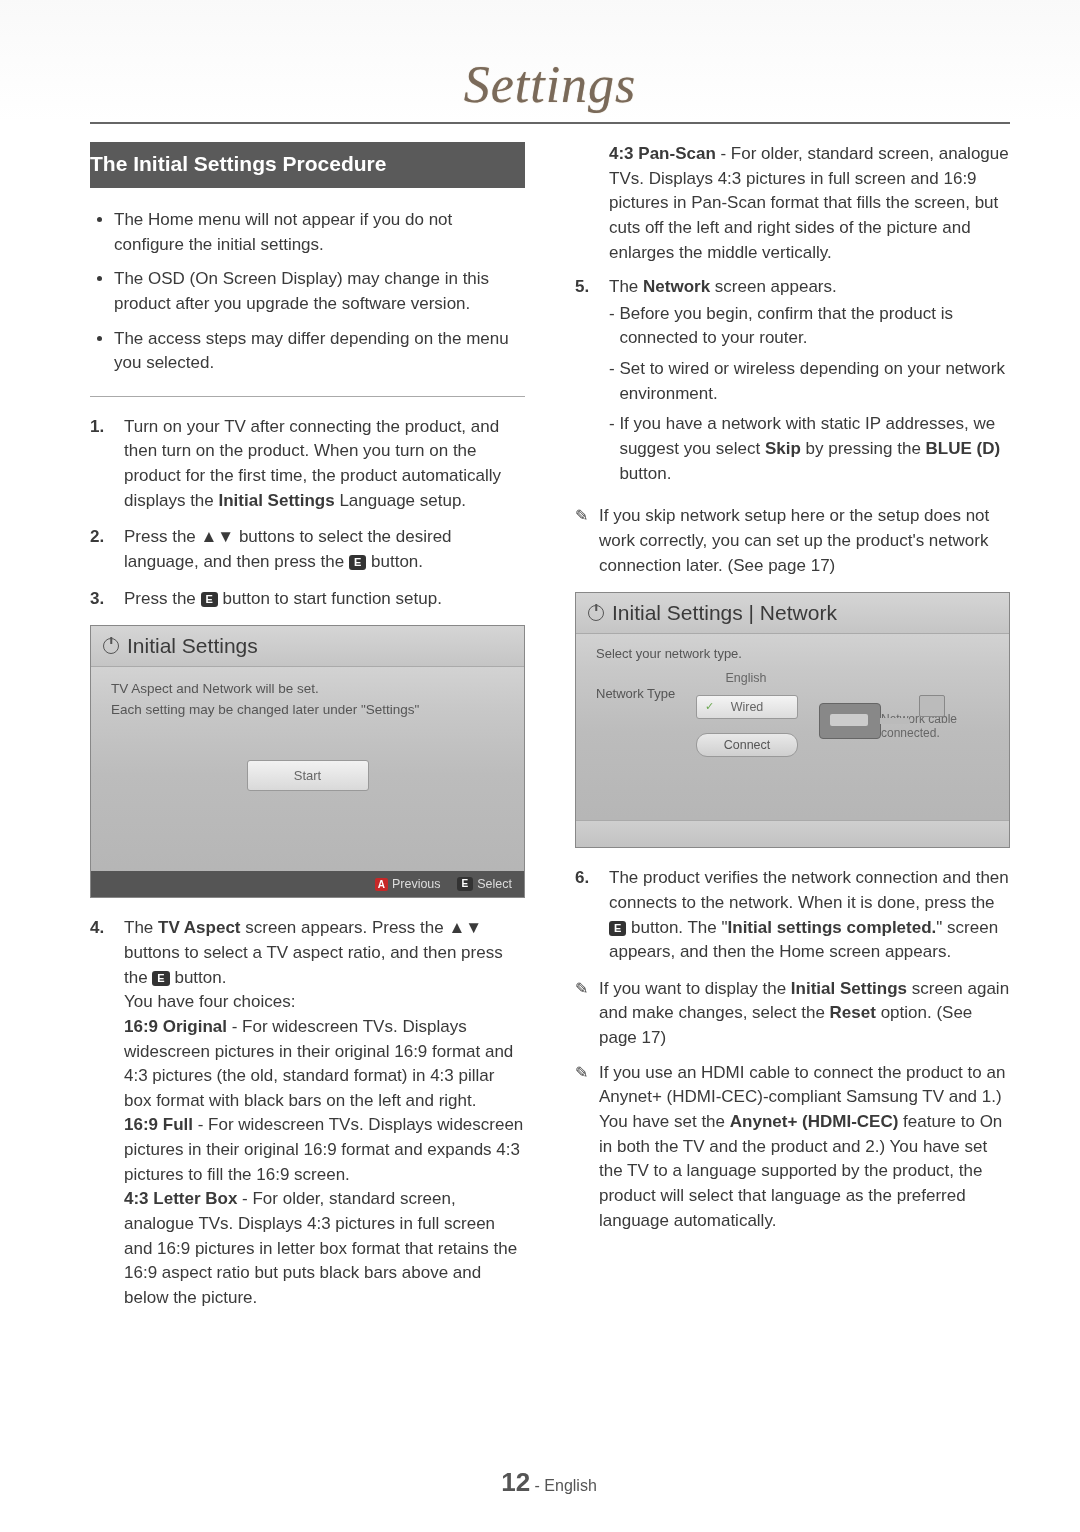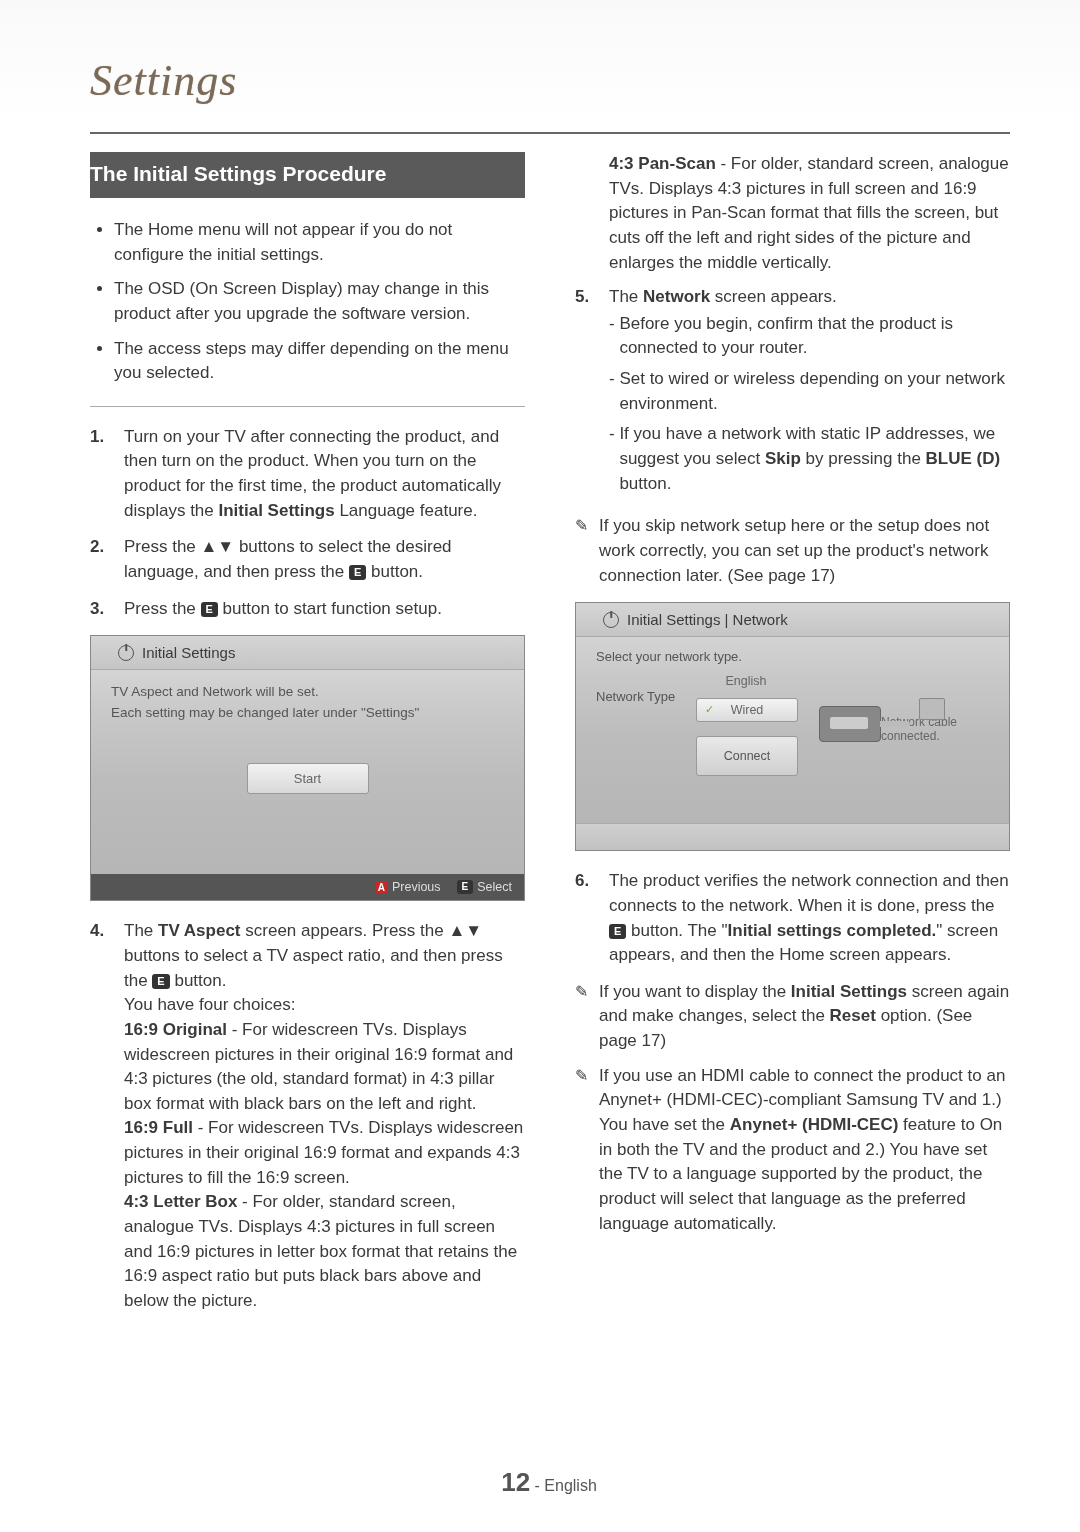--- a/index.html
+++ b/index.html
@@ -16,25 +16,26 @@
     position: relative;
     padding: 35px 70px 30px 90px;
     box-sizing: border-box;
     background:
       linear-gradient(180deg, rgba(180,180,180,0.08) 0%, rgba(255,255,255,0) 8%),
       #fff;
   }
   .title {
     font-family: Georgia, 'Times New Roman', serif;
     font-style: italic;
-    font-size: 44px;
+    font-size: 52px;
     color: #7a6a5a;
     letter-spacing: 1px;
-    margin: 20px 0 26px 0;
+    margin: 20px 0 8px 0;
     text-shadow: 0 0 1px #b8a890;
+    text-align: center;
   }
   .title-rule {
     border: none;
     border-top: 2px solid #666;
     margin: 0 0 18px 0;
   }
   .columns {
     display: flex;
     gap: 50px;
   }
@@ -120,22 +121,22 @@
     background: linear-gradient(180deg, #e6e6e6 0%, #d9d9d9 6%, #c8c8c8 30%, #bcbcbc 55%, #b4b4b4 100%);
     margin: 14px 0 18px 0;
     font-size: 14px;
     color: #3a3a3a;
   }
   .osd-header {
     display: flex;
     align-items: center;
     gap: 8px;
     background: linear-gradient(180deg,#d5d5d5,#c5c5c5);
-    padding: 8px 27px;
-    font-size: 15px;
+    padding: 8px 12px;
+    font-size: 21px;
     border-bottom: 1px solid #aaa;
   }
   .power-icon {
     width: 14px; height: 14px;
     border: 1.5px solid #555;
     border-radius: 50%;
     position: relative;
   }
   .power-icon::after {
     content: "";
@@ -235,24 +236,24 @@
     position: absolute;
     left: 8px;
     color: #6aa84f;
     font-size: 11px;
   }
   .net-conn-btn {
     width: 100px;
     margin: 14px 0 0 100px;
     text-align: center;
     font-size: 12.5px;
-    padding: 12px 0;
+    padding: 4px 0;
     background: linear-gradient(180deg,#e9e9e9,#cfcfcf);
     border: 1px solid #999;
-    border-radius: 3px;
+    border-radius: 11px;
     color: #555;
   }
   .router-ico {
     width: 60px; height: 34px;
     background: #888;
     border: 1px solid #666;
     border-radius: 4px;
     position: relative;
     margin-bottom: 10px;
   }
@@ -317,21 +318,21 @@
           <li>The Home menu will not appear if you do not configure the initial settings.</li>
           <li>The OSD (On Screen Display) may change in this product after you upgrade the software version.</li>
           <li>The access steps may differ depending on the menu you selected.</li>
         </ul>
       </div>
 
       <div class="steps">
         <div class="step">
           <div class="step-num">1.</div>
           <div class="step-body">
-            <span>Turn on your TV after connecting the product, and then turn on the product. When you turn on the product for the first time, the product automatically displays the </span><b>Initial Settings</b><span> Language feature.</span>
+            <span>Turn on your TV after connecting the product, and then turn on the product. When you turn on the product for the first time, the product automatically displays the </span><b>Initial Settings</b><span> Language setup.</span>
           </div>
         </div>
         <div class="step">
           <div class="step-num">2.</div>
           <div class="step-body">
             <span>Press the ▲▼ buttons to select the desired language, and then press the </span><span class="btn-inline">E</span><span> button.</span>
           </div>
         </div>
         <div class="step">
           <div class="step-num">3.</div>

